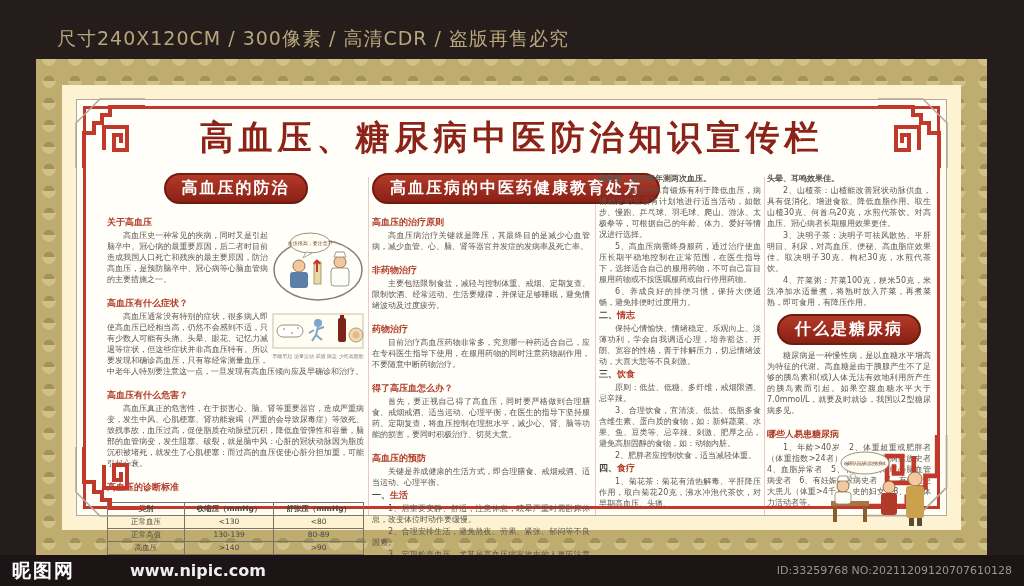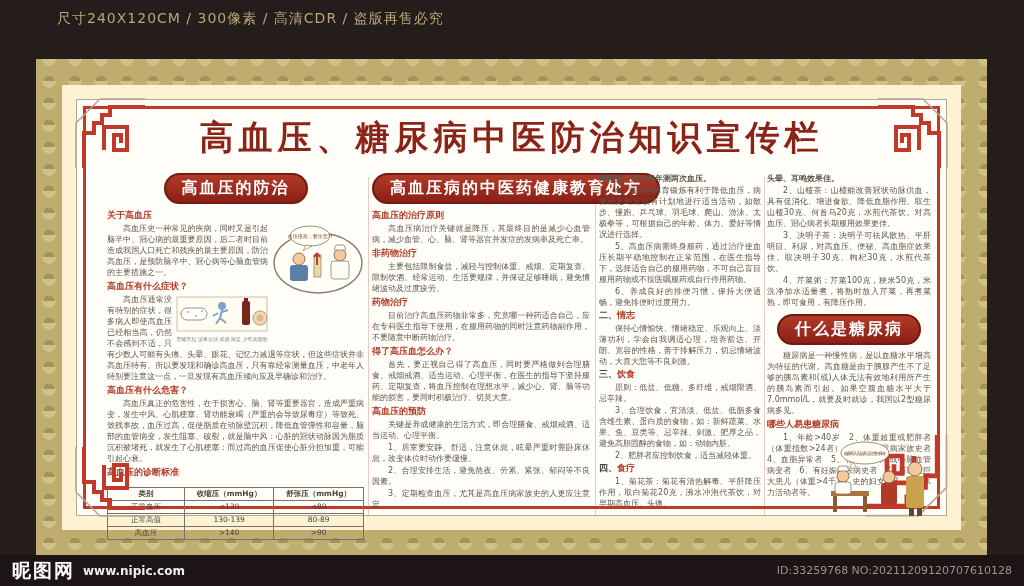--- a/index.html
+++ b/index.html
@@ -3,31 +3,31 @@
 <meta charset="utf-8">
 <style>
   html,body{margin:0;padding:0;}
   body{
     position:relative;width:1024px;height:586px;overflow:hidden;
     background:#251c1c;
     font-family:"DejaVu Sans",sans-serif;
   }
   
   .top-notice{
-    position:absolute;left:57px;top:10px;
-    color:#b7a67a;font-size:14px;letter-spacing:1px;white-space:nowrap;
+    position:absolute;left:57px;top:26px;
+    color:#b7a67a;font-size:19px;letter-spacing:1px;white-space:nowrap;
   }
   .bottom-bar{
     position:absolute;left:0;right:0;bottom:0;height:31px;
     background:#1c1415;display:flex;align-items:center;justify-content:space-between;
     padding:0 12px;box-sizing:border-box;
   }
   .wm-left{display:flex;align-items:center;gap:8px;}
   .wm-logo{color:#fff;font-weight:bold;font-size:19px;letter-spacing:2px;}
-  .wm-url{color:#eee;font-size:12px;font-weight:bold;}
+  .wm-url{color:#eee;font-size:16px;font-weight:bold;margin-left:47px;}
   .wm-id{color:#9b958e;font-size:11px;padding-left:44px;}
   
   .poster{
     position:absolute;left:36px;top:59px;width:951px;height:497px;
     background-color:#bfad70;
     background-image:
       radial-gradient(circle at 50% 0%,   #d0c08a 26%, rgba(0,0,0,0) 27%),
       radial-gradient(circle at 50% 100%, #a3925a 20%, rgba(0,0,0,0) 21%);
     background-size:26px 22px;
   }
@@ -55,21 +55,21 @@
   .col4{left:679px;width:164px;}
   .divider{position:absolute;top:4px;bottom:0;width:1px;background:rgba(190,85,60,.30);}
   .dv1{left:280px;}.dv2{left:507px;}.dv3{left:676px;}
   .badge{
     width:fit-content;margin:0 auto 5px auto;
     background:linear-gradient(#b23a29,#8a2015);
     border:2px solid #701a10;border-radius:999px;
     color:#fff;font-weight:bold;font-size:16px;letter-spacing:2px;
     padding:3px 16px;white-space:nowrap;
   }
-  .h{color:#b23c28;font-weight:bold;font-size:9px;line-height:13px;margin:2px 0 1px 0;}
+  .h{color:#b23c28;font-weight:bold;font-size:9px;line-height:13px;margin:12px 0 1px 0;}
   .p{font-size:8px;line-height:11px;color:#5d564e;text-align:justify;text-indent:2em;margin:0 0 1px 0;}
   .p.noind{text-indent:0;font-weight:bold;}
   .subhead{font-size:9px;line-height:13px;font-weight:bold;margin:1px 0;}
   .subhead .num{color:#4a443c;}
   .subhead .word{color:#b23c28;}
   
   .tbl{width:100%;border-collapse:collapse;margin-top:8px;}
   .tbl th,.tbl td{
     border:1px solid #7a7267;font-size:7.5px;line-height:10px;
     padding:1px 2px;text-align:center;color:#4a443c;
@@ -207,20 +207,23 @@
 
         <div class="h">药物治疗</div>
         <div class="p">目前治疗高血压药物非常多，究竟哪一种药适合自己，应在专科医生指导下使用，在服用药物的同时注意药物副作用，不要随意中断药物治疗。</div>
 
         <div class="h">得了高压血怎么办？</div>
         <div class="p">首先，要正视自己得了高血压，同时要严格做到合理膳食、戒烟戒酒、适当运动、心理平衡，在医生的指导下坚持服药、定期复查，将血压控制在理想水平，减少心、肾、脑等功能的损害，要同时积极治疗、切莫大意。</div>
 
         <div class="h">高血压的预防</div>
         <div class="p">关键是养成健康的生活方式，即合理膳食、戒烟戒酒、适当运动、心理平衡。</div>
 
+        <div class="subhead">
+          <span class="num">一、</span><span class="word">生活</span>
+        </div>
         <div class="p">1、居室要安静、舒适，注意休息，眩晕严重时需卧床休息，改变体位时动作要缓慢。</div>
         <div class="p">2、合理安排生活，避免熬夜、劳累、紧张、郁闷等不良因素。</div>
         <div class="p">3、定期检查血压，尤其是高血压病家族史的人更应注意定</div>
       </div>
 
       <div class="col col3">
         <div class="p noind">期检查，至少每年测两次血压。</div>
         <div class="p">4、适当的体育锻炼有利于降低血压，病情稳定时应该有计划地进行适当活动，如散步、慢跑、乒乓球、羽毛球、爬山、游泳、太极拳等，可根据自己的年龄、体力、爱好等情况进行选择。</div>
         <div class="p">5、高血压病需终身服药，通过治疗使血压长期平稳地控制在正常范围，在医生指导下，选择适合自己的服用药物，不可自己盲目服用药物或不按医嘱服药或自行停用药物。</div>
         <div class="p">6、养成良好的排便习惯，保持大便通畅，避免排便时过度用力。</div>

